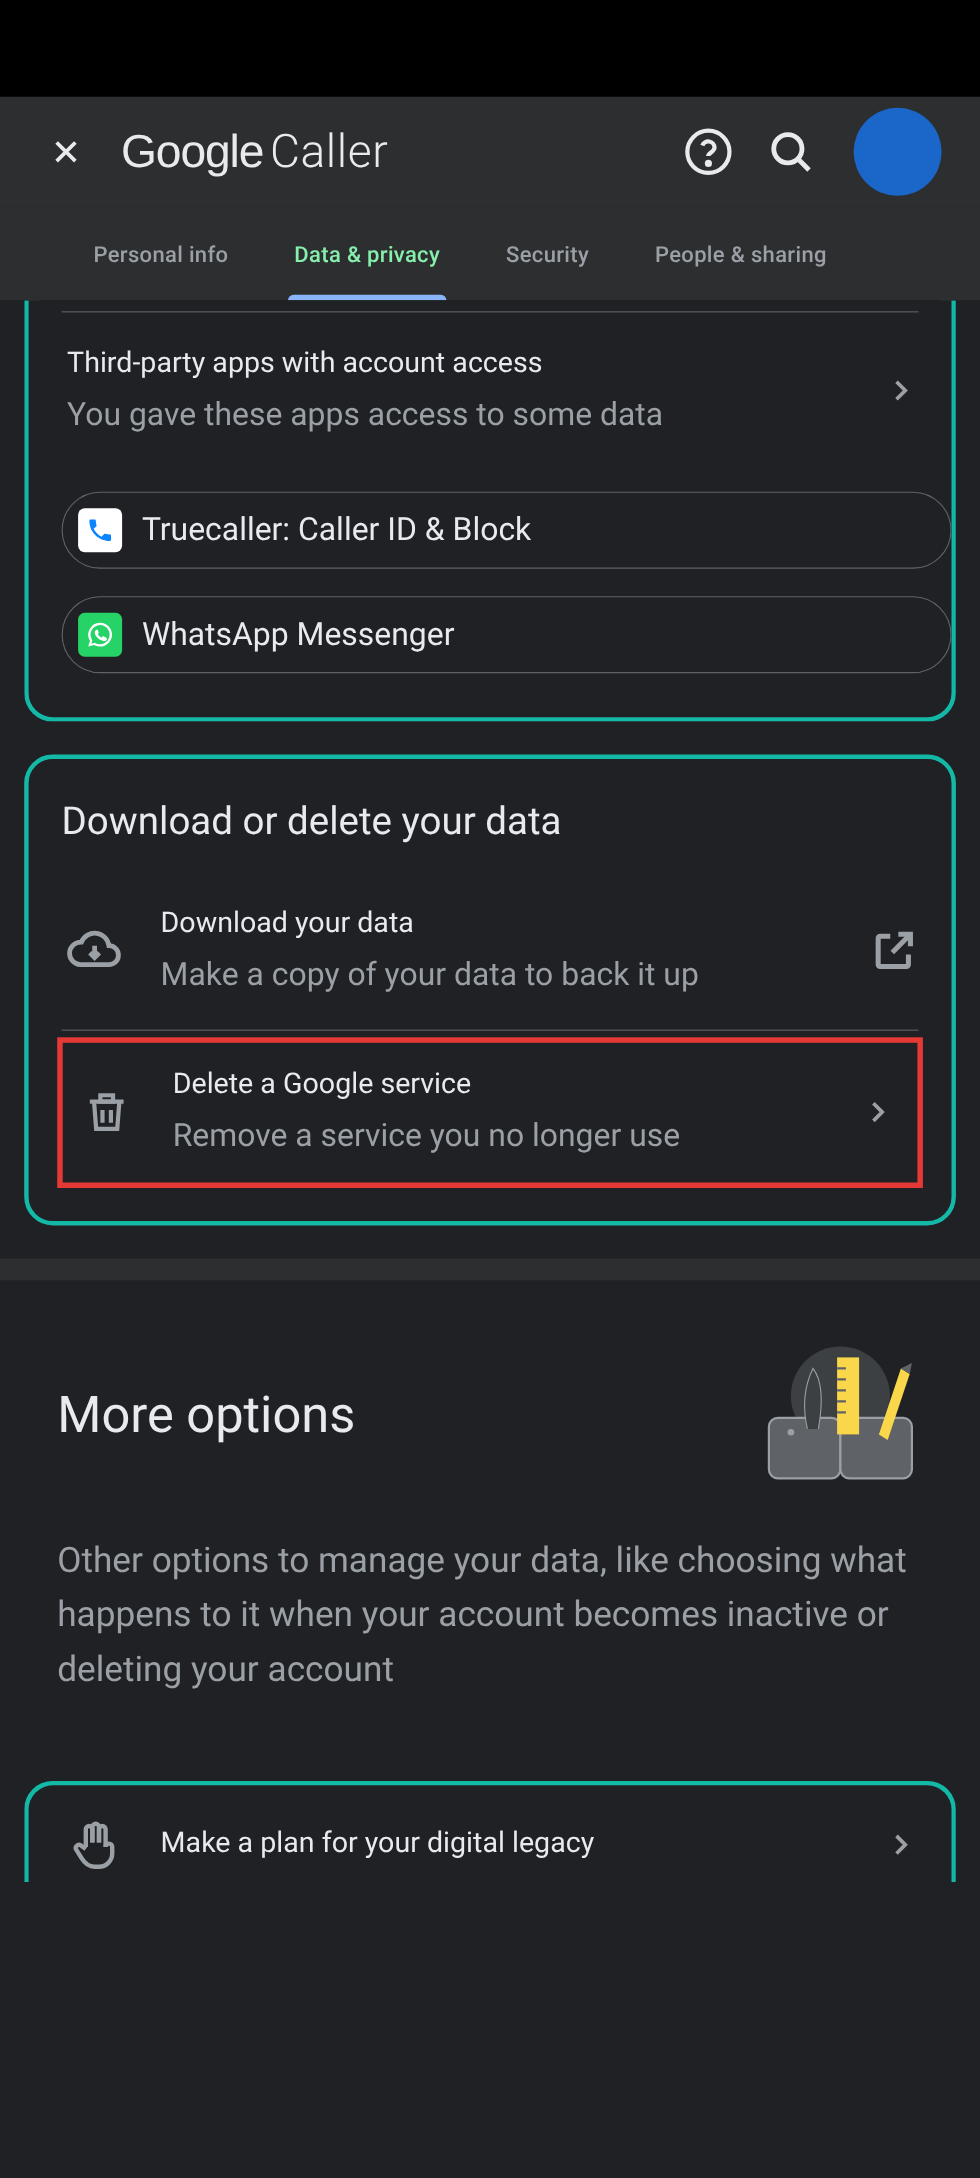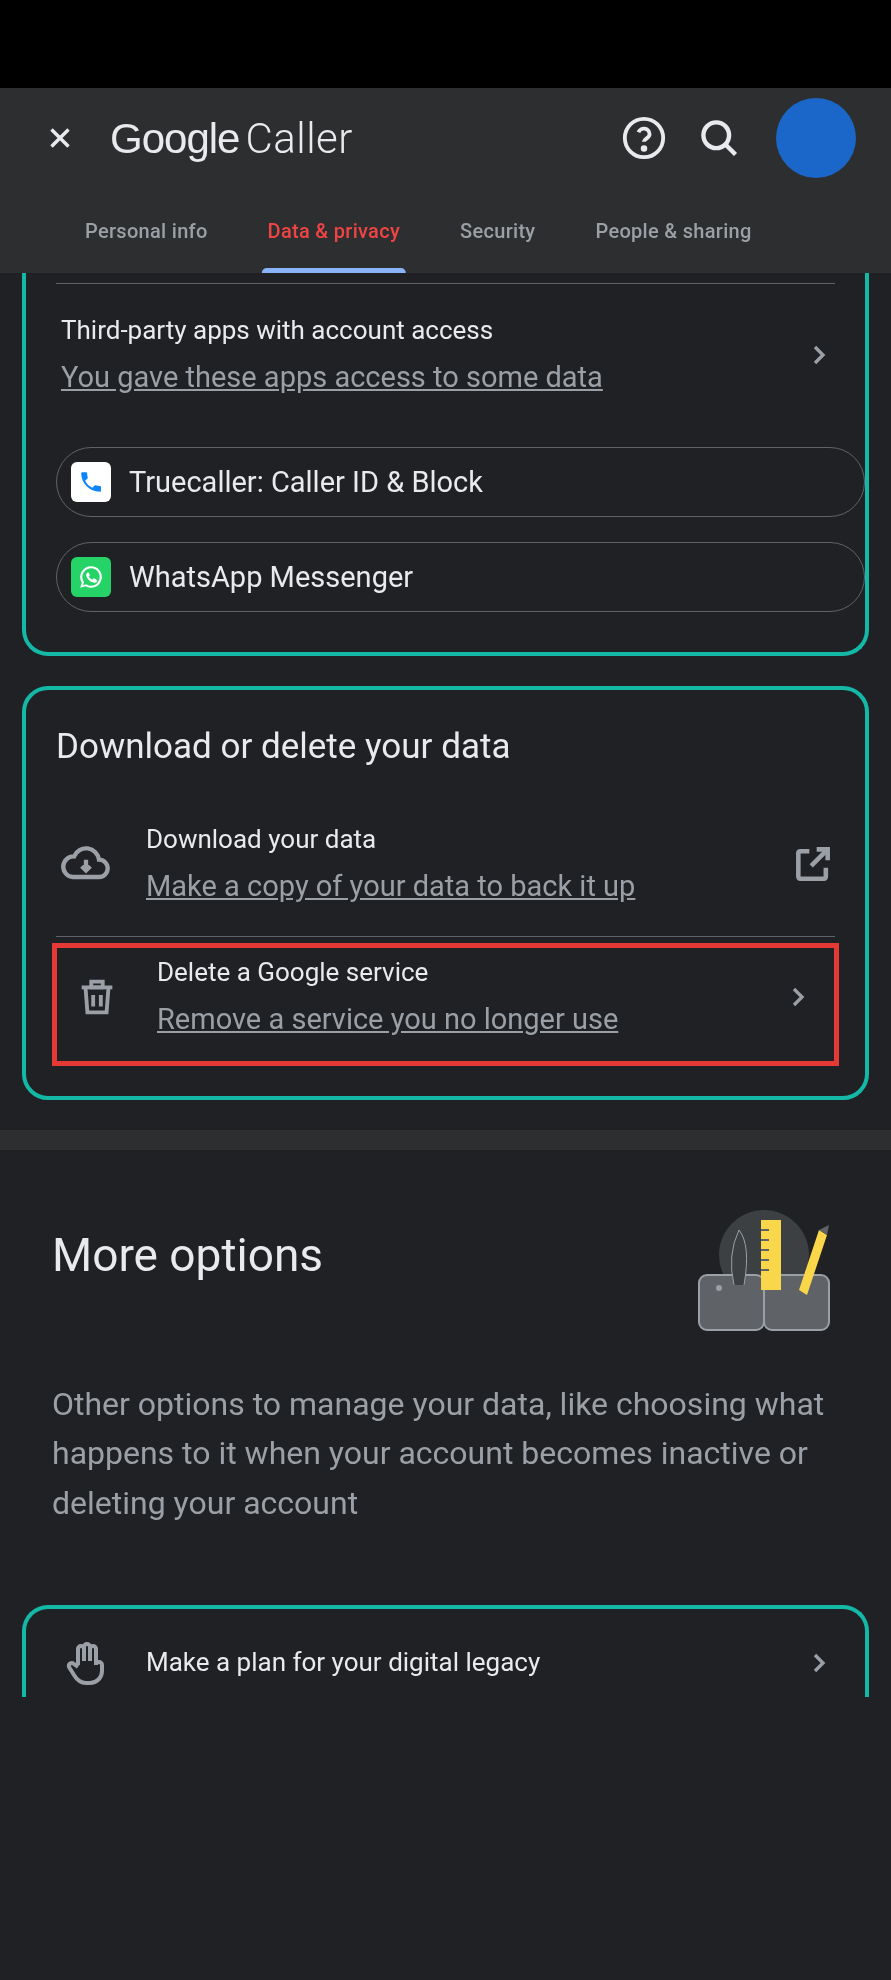--- a/index.html
+++ b/index.html
@@ -7,49 +7,49 @@
     .status-bar { height: 88px; background: #000; }
     .app-bar { display: flex; align-items: center; padding: 10px 35px 10px 35px; height: 100px; background: #2d2e30; }
     .close-btn { width: 50px; height: 50px; display: flex; align-items: center; justify-content: center; color: #e8eaed; margin-right: 25px; }
     .brand { display: flex; align-items: baseline; font-size: 42px; font-weight: 400; flex: 1; letter-spacing: 0.5px; }
     .brand .g { font-weight: 500; font-family: 'Product Sans', Arial, sans-serif; letter-spacing: -1px; }
     .brand .acc { font-weight: 300; margin-left: 6px; }
     .icon-btn { width: 55px; height: 55px; display: flex; align-items: center; justify-content: center; color: #e8eaed; margin-left: 20px; }
     .avatar { width: 80px; height: 80px; border-radius: 50%; background: #1b66c9; margin-left: 30px; }
     .tabs { display: flex; background: #2d2e30; height: 85px; overflow: hidden; padding-left: 55px; }
     .tab { padding: 0 30px; font-size: 20px; color: #9aa0a6; display: flex; align-items: center; height: 100%; position: relative; white-space: nowrap; font-weight: 500; letter-spacing: 0.3px; }
-    .tab.active { color: #ef4444; }
+    .tab.active { color: #86efac; }
     .tab.active::after { content: ''; position: absolute; bottom: 0; left: 50%; transform: translateX(-50%); width: 75%; height: 5px; background: #8ab4f8; border-radius: 5px 5px 0 0; }
     .content { background: #202124; padding: 0 22px 0 22px; }
     .card { border: 4px solid #14b8a6; border-radius: 26px; margin-top: 0; background: #202124; overflow: hidden; }
     .card.first { border-top: none; border-top-left-radius: 0; border-top-right-radius: 0; padding-top: 0; }
     .row { display: flex; align-items: center; padding: 30px 30px 30px 10px; }
     .row-text { flex: 1; padding-left: 25px; }
     .row-title { font-size: 26px; color: #e8eaed; font-weight: 400; line-height: 1.3; }
-    .row-sub { font-size: 29px; color: #9aa0a6; margin-top: 10px; line-height: 1.35; text-decoration: underline; }
+    .row-sub { font-size: 29px; color: #9aa0a6; margin-top: 10px; line-height: 1.35; }
     .chev { color: #9aa0a6; flex-shrink: 0; margin-left: 10px; }
     .ext { color: #9aa0a6; flex-shrink: 0; margin-left: 10px; }
     .divider { height: 1px; background: #5f6368; margin: 0 30px; }
     .top-divider { height: 1px; background: #5f6368; margin: 10px 30px 0 30px; }
     .chips { display: flex; gap: 25px; padding: 20px 0 40px 30px; overflow: hidden; flex-direction: column; }
     .chip { display: flex; align-items: center; border: 1px solid #5f6368; border-radius: 40px; padding: 14px 26px 14px 14px; font-size: 29px; color: #e8eaed; white-space: nowrap; flex-shrink: 0; }
     .chip-icon { width: 40px; height: 40px; margin-right: 18px; border-radius: 6px; display: flex; align-items: center; justify-content: center; font-size: 26px; }
     .chip-icon.tc { background: #fff; color: #0a84ff; }
     .chip-icon.wa { background: #25d366; color: #fff; }
     .section-title { font-size: 35px; color: #e8eaed; padding: 36px 30px 26px 30px; font-weight: 400; }
     .card.second { margin-top: 30px; }
     .row.with-icon { padding-left: 30px; }
     .row-icon { width: 60px; display: flex; justify-content: center; color: #9aa0a6; flex-shrink: 0; }
     .row-icon + .row-text { padding-left: 30px; }
     .highlight-box { border: 5px solid #e53935; margin: 6px 26px 30px 26px; }
-    .highlight-box .row { padding: 8px 20px 22px 10px; }
+    .highlight-box .row { padding: 22px 20px 22px 10px; }
     .spacer-band { height: 20px; background: #2d2e30; margin: 30px -22px 0 -22px; }
     .more-section { padding: 50px 30px 0 30px; }
     .more-header { display: flex; align-items: flex-start; justify-content: space-between; }
-    .more-title { font-size: 46px; color: #e8eaed; font-weight: 400; margin-top: 28px; }
+    .more-title { font-size: 46px; color: #e8eaed; font-weight: 400; margin-top: 46px; }
     .tools-illust { width: 160px; height: 140px; position: relative; }
     .more-desc { font-size: 32px; color: #9aa0a6; margin-top: 40px; line-height: 1.55; }
     .card.third { margin-top: 76px; border-bottom: none; border-bottom-left-radius: 0; border-bottom-right-radius: 0; }
     svg { display: block; }
   </style>
 </head>
 <body>
 
 <div class="status-bar"></div>
 

